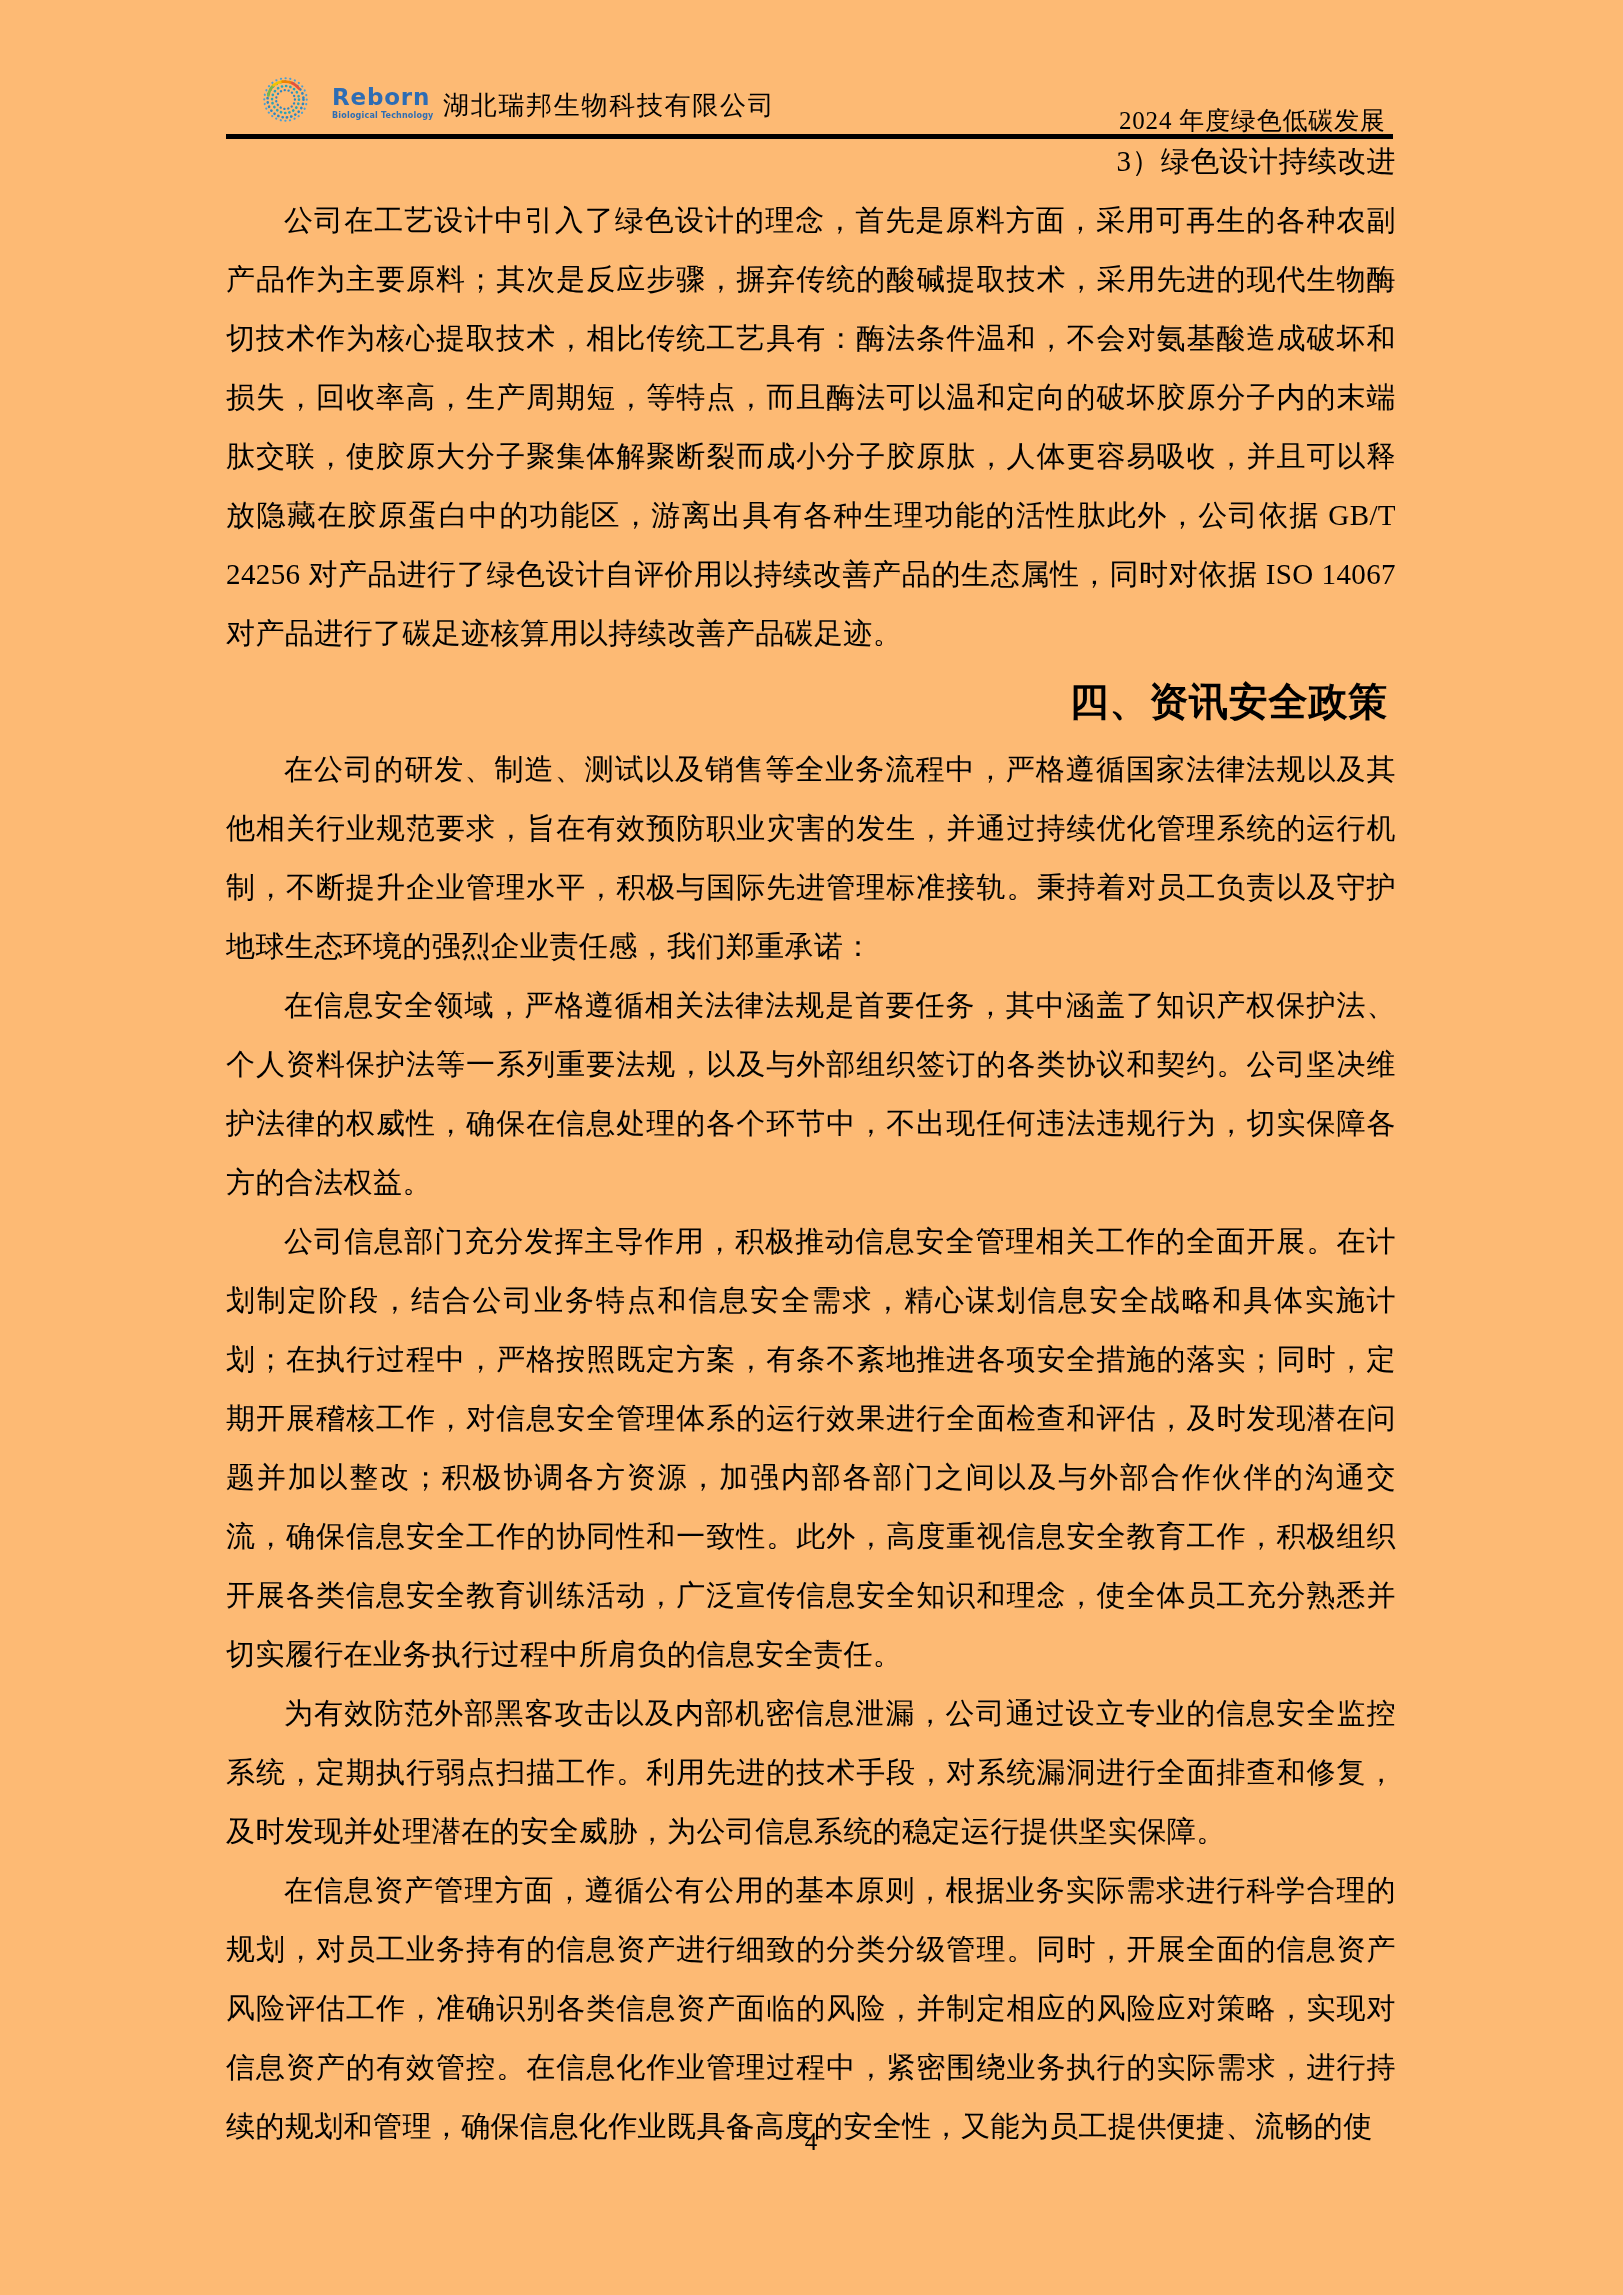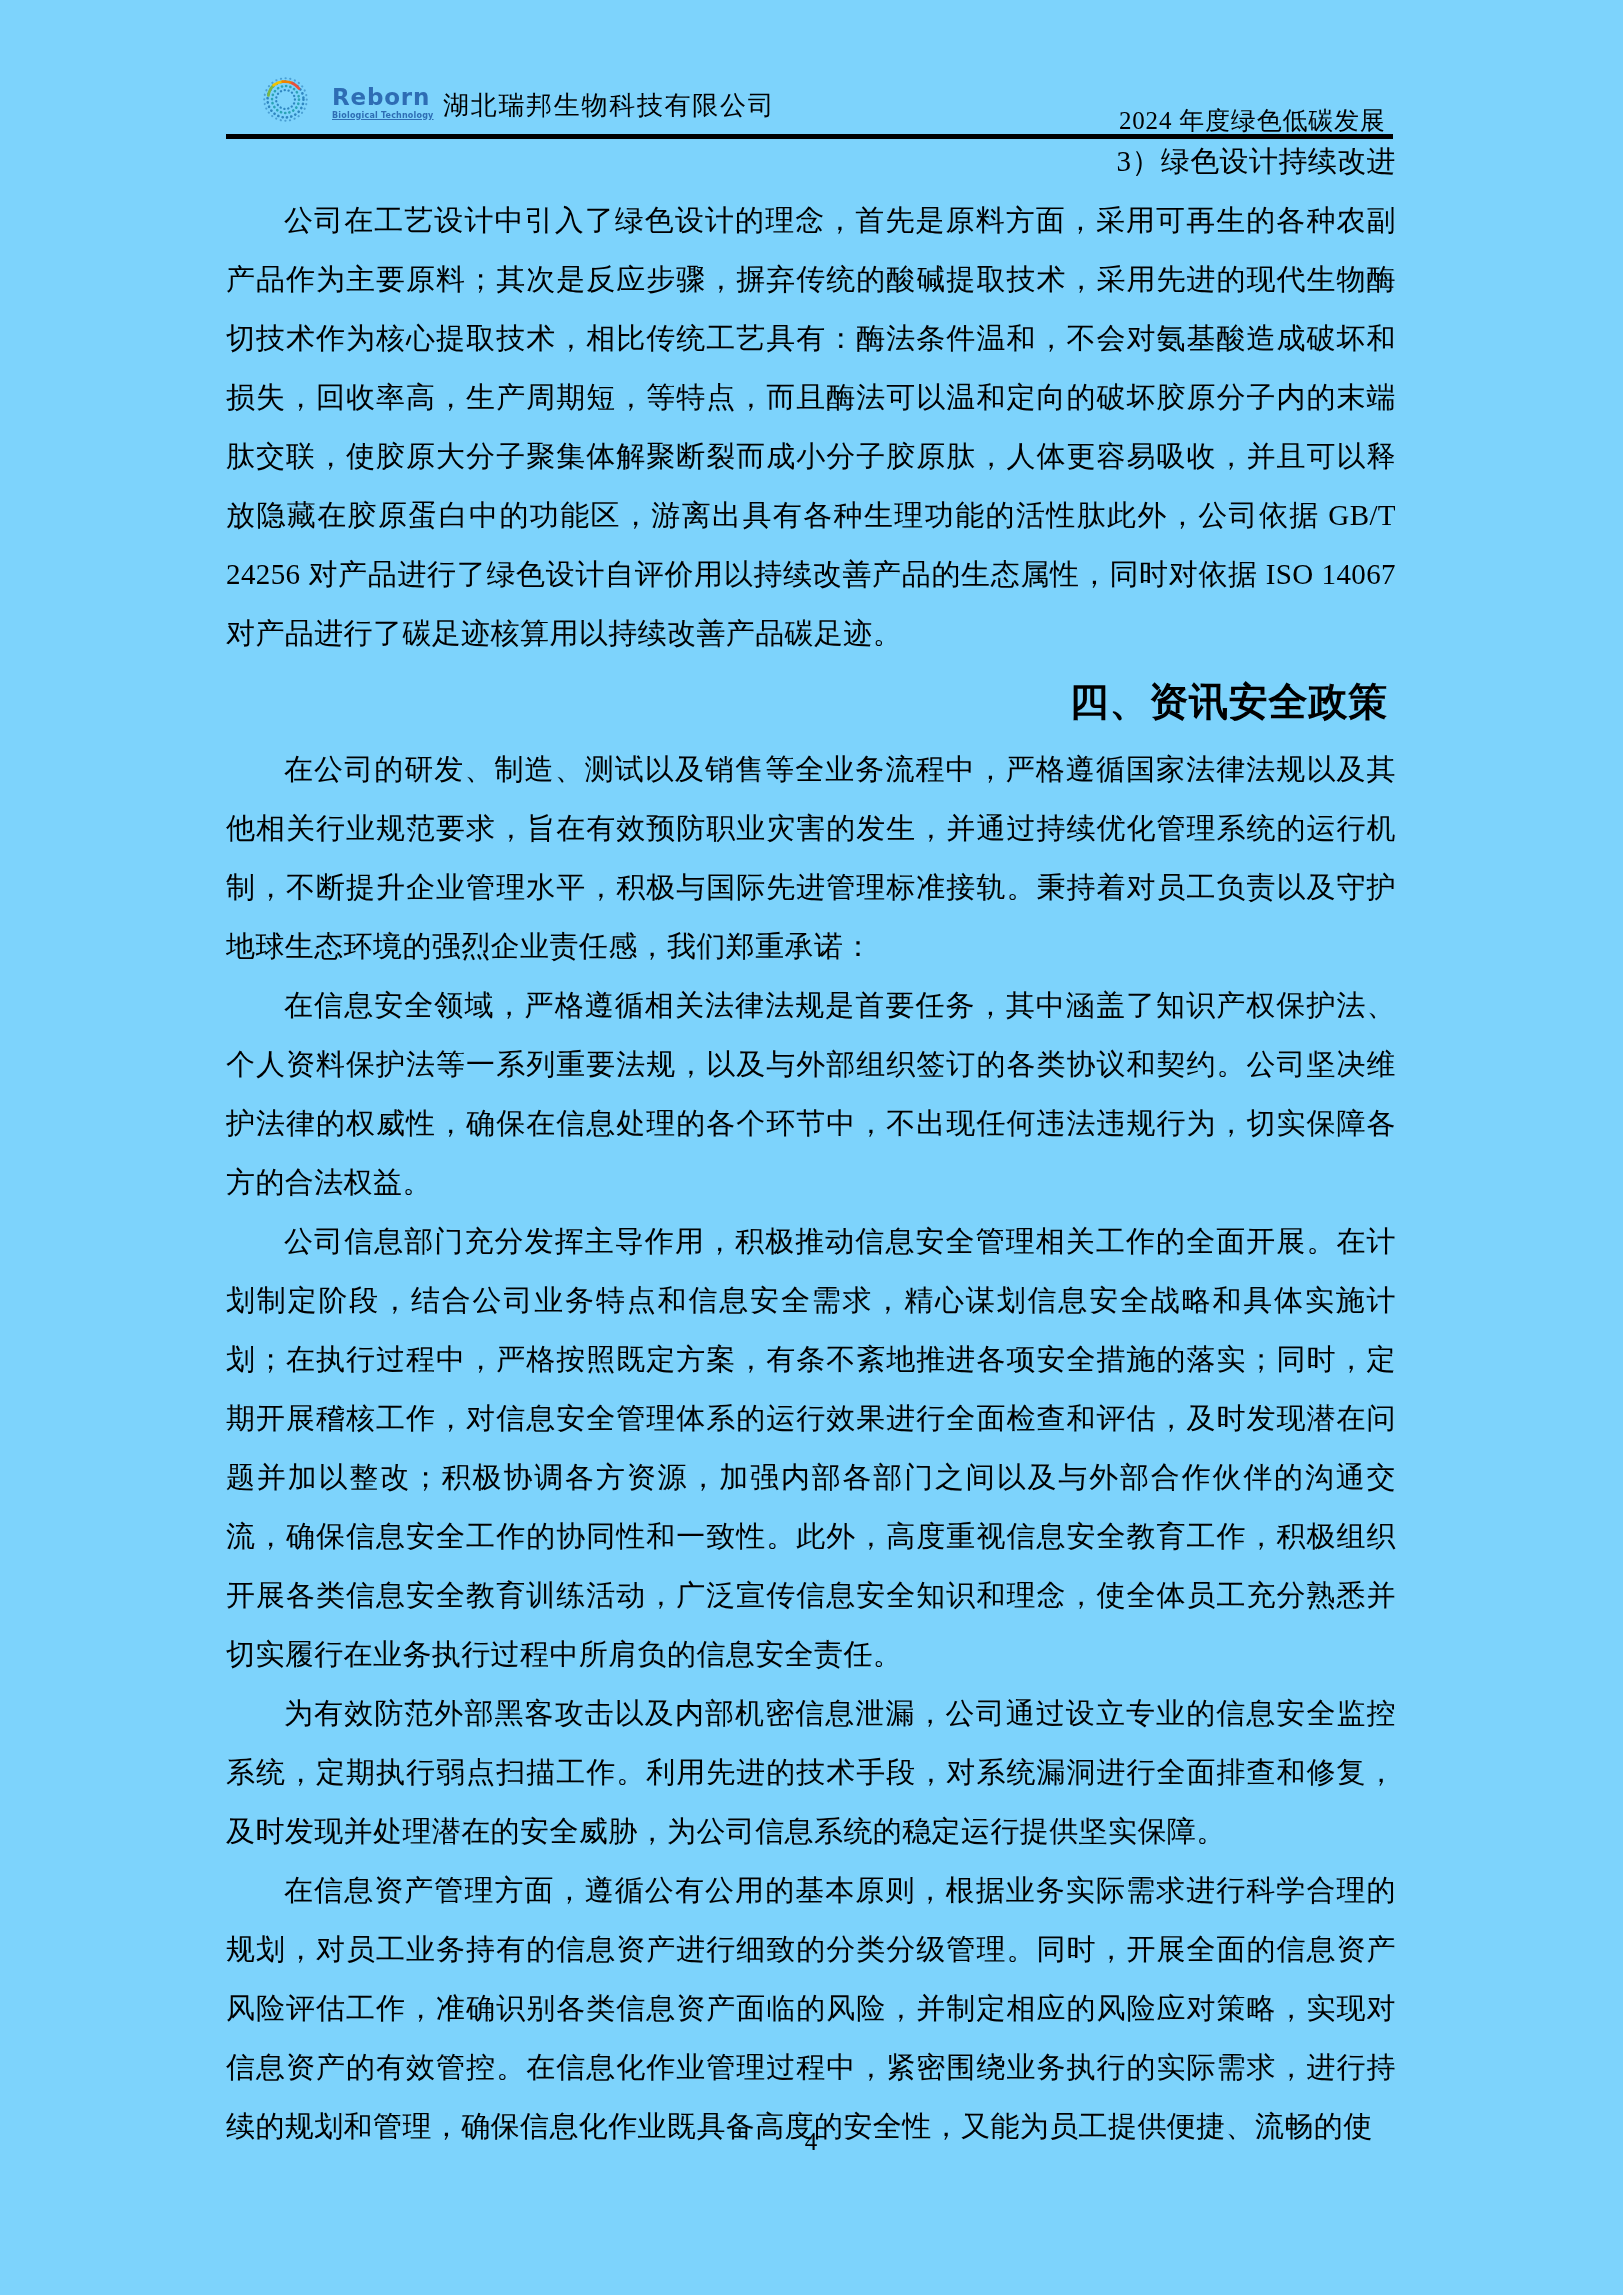--- a/index.html
+++ b/index.html
@@ -1,17 +1,17 @@
 <!DOCTYPE html>
 <html style="font-size:13.5px"><head>
 <meta charset="utf-8">
 <style>
   html,body { margin:0; padding:0; background:#ffffff; }
   .page {
-    position:relative; width:1624px; height:2295px; background:#7dd3fc;
+    position:relative; width:1624px; height:2295px; background:#fdba74;
     font-family:"Liberation Serif","DejaVu Serif",serif; color:#000;
     overflow:hidden;
   }
   
   .logo-swirl { position:absolute; left:261px; top:74px; }
   .brand { position:absolute; left:332px; top:86px; font-family:"DejaVu Sans","Liberation Sans",sans-serif; }
   .brand-name { font-size:23px; font-weight:bold; line-height:1.0; letter-spacing:0.8px; }
   .brand-sub  { font-size:8px; font-weight:bold; line-height:1.0; margin-top:2.5px; letter-spacing:0.2px; }
   .company-name { position:absolute; left:403px; top:88px; font-size:26px; letter-spacing:1.7px; white-space:nowrap;margin-left:40px; }
   .doc-title    { position:absolute; left:1119px; top:104px; font-size:25px; letter-spacing:0.8px; white-space:nowrap; }
@@ -45,21 +45,21 @@
       <circle cx="30" cy="31" r="11.5" stroke-width="2.8" stroke-dasharray="0.2 4.6" stroke="#2f86c0"></circle>
       <path d="M9 26 A22 22 0 0 1 15.5 13.5" stroke-width="3.4" stroke="#7ab648"></path>
       <path d="M15.5 13.5 A22 22 0 0 1 26.5 9.2" stroke-width="3.4" stroke="#f2c200"></path>
       <path d="M26.5 9.2 A22 22 0 0 1 38 10.8" stroke-width="3.4" stroke="#f08300"></path>
       <path d="M38 10.8 A22 22 0 0 1 46.5 17.5" stroke-width="3.4" stroke="#e8503a"></path>
     </g>
   </svg>
 
   <div class="brand">
     <div class="brand-name" style="color: rgb(46, 109, 180);">Reborn</div>
-    <div class="brand-sub" style="color: rgb(46, 109, 180); text-decoration: underline;">Biological Technology</div>
+    <div class="brand-sub" style="color: rgb(46, 109, 180);">Biological Technology</div>
   </div>
 
   <div class="company-name">湖北瑞邦生物科技有限公司</div>
 
   <div class="doc-title">2024 年度绿色低碳发展</div>
 
   <div class="header-rule"></div>
 
   <main class="content">
     <p class="sub-heading">3）绿色设计持续改进</p>

